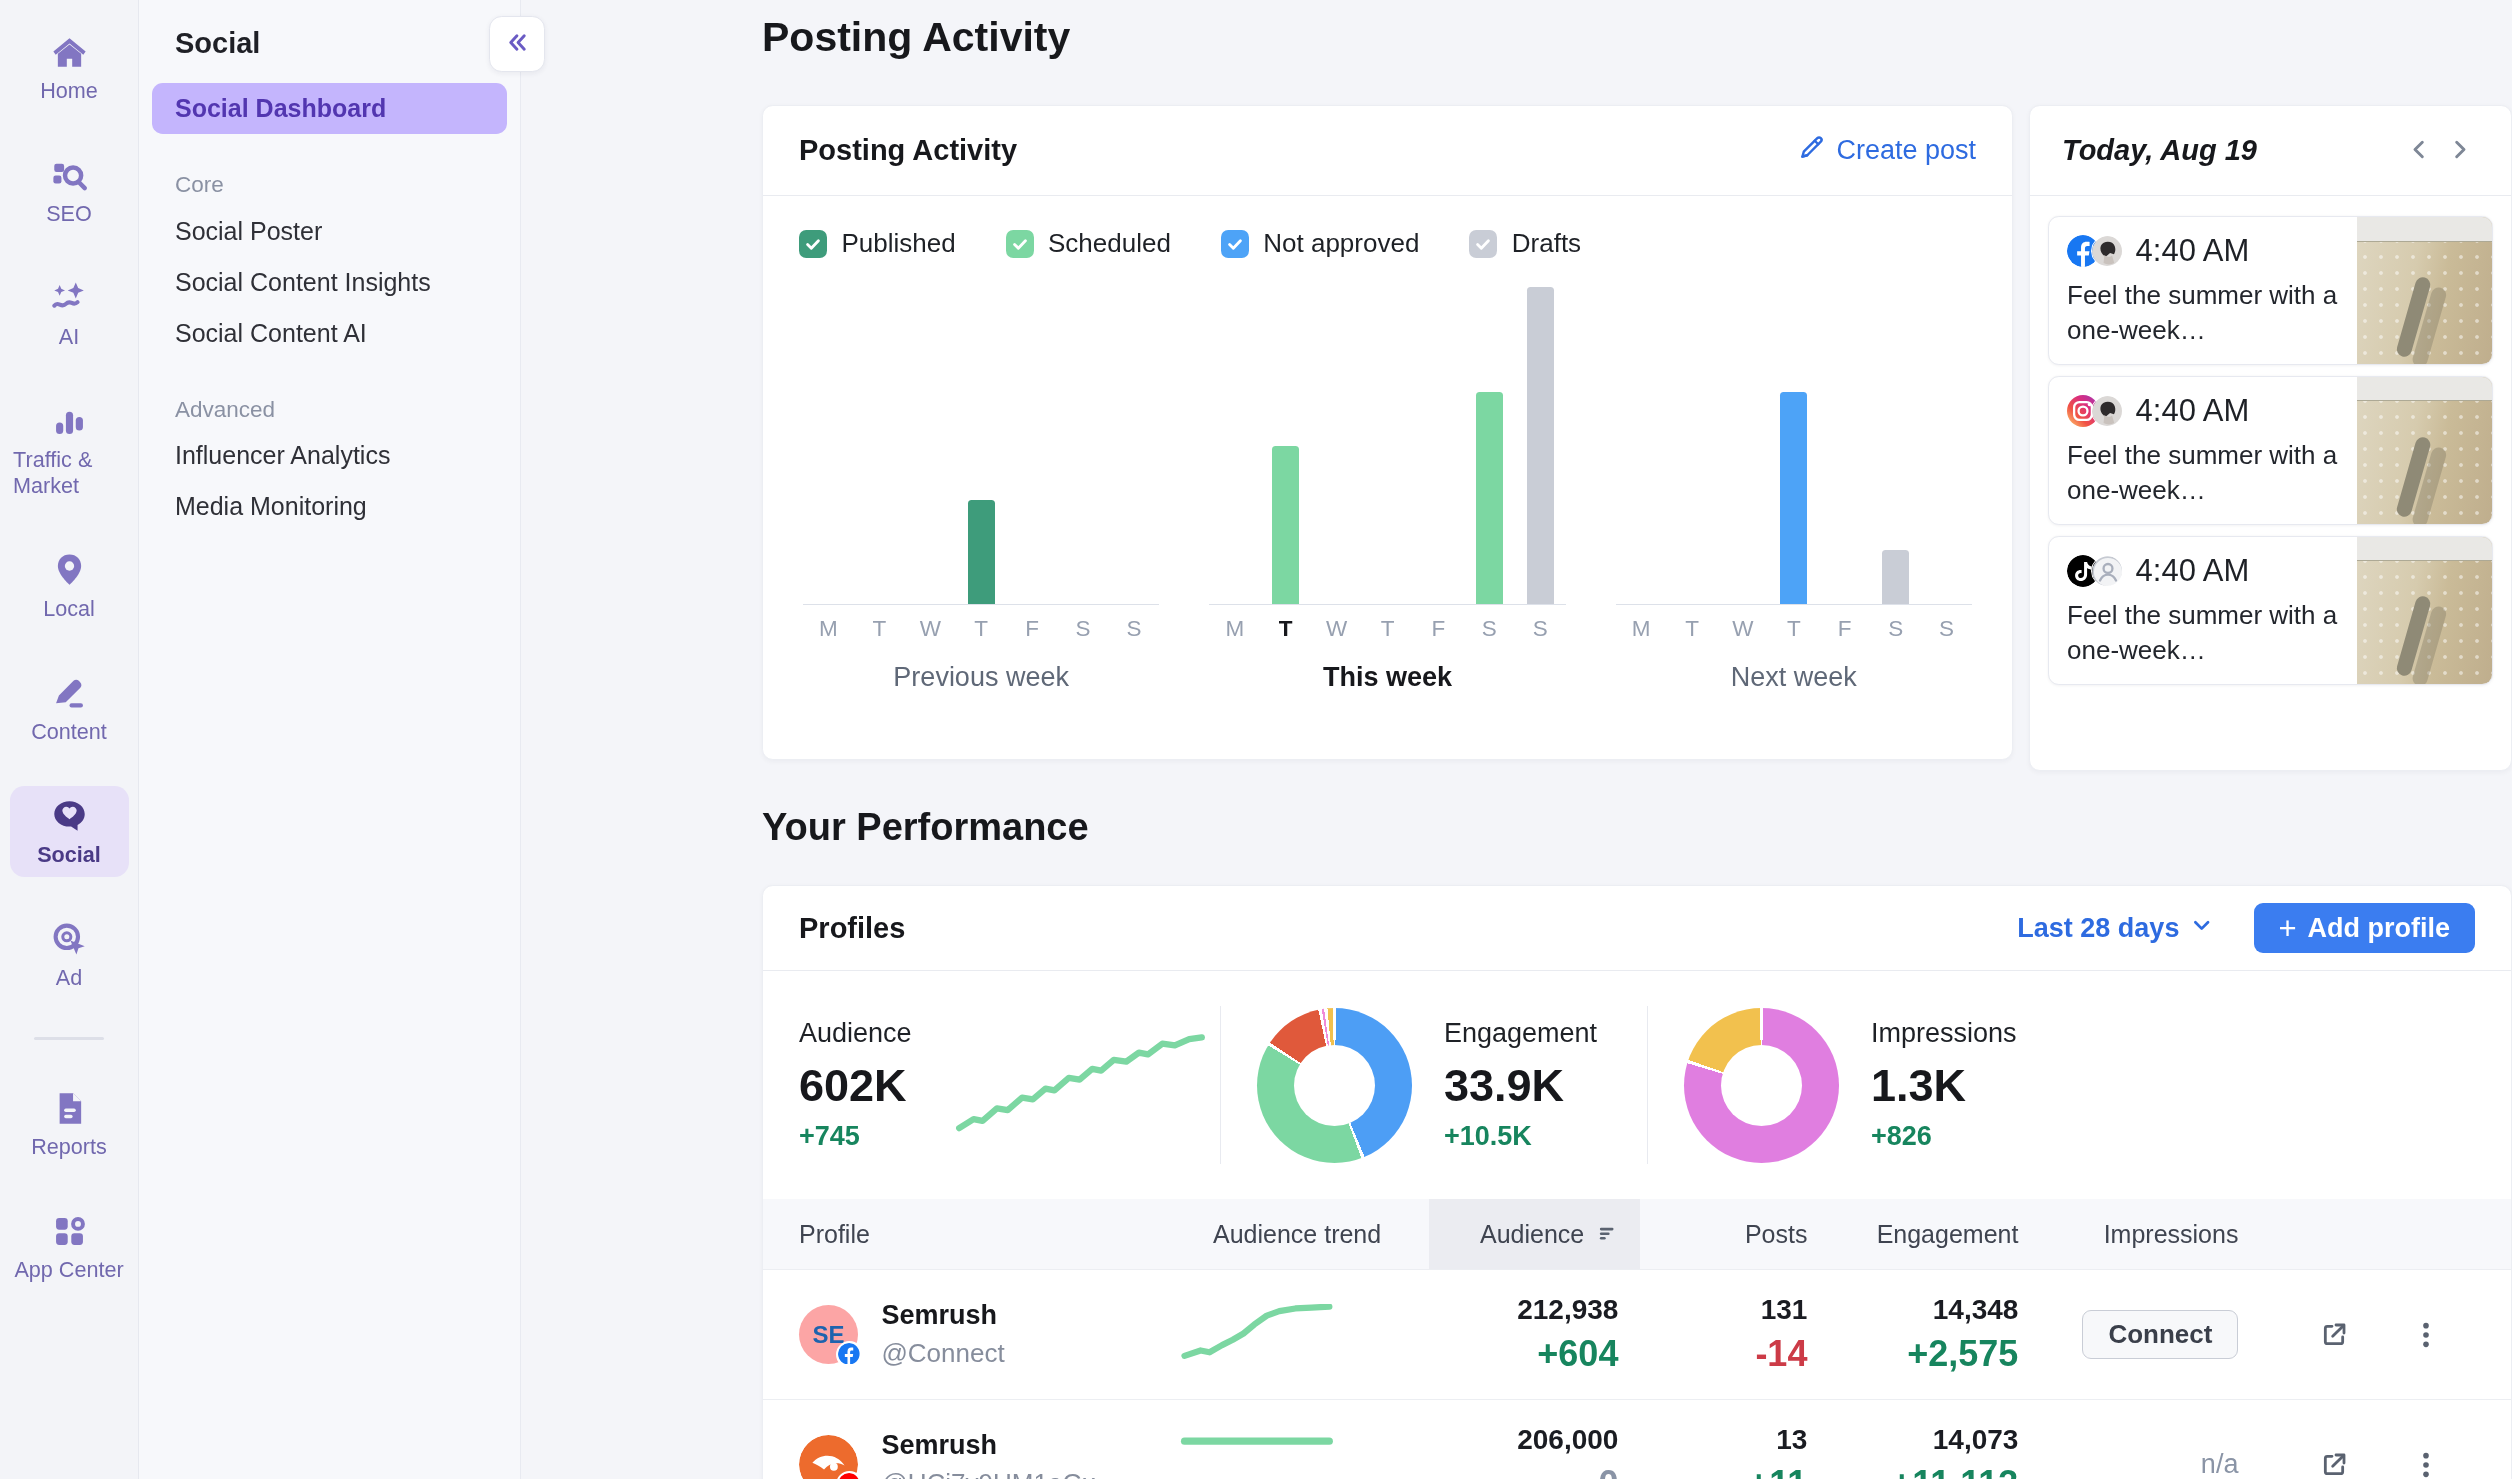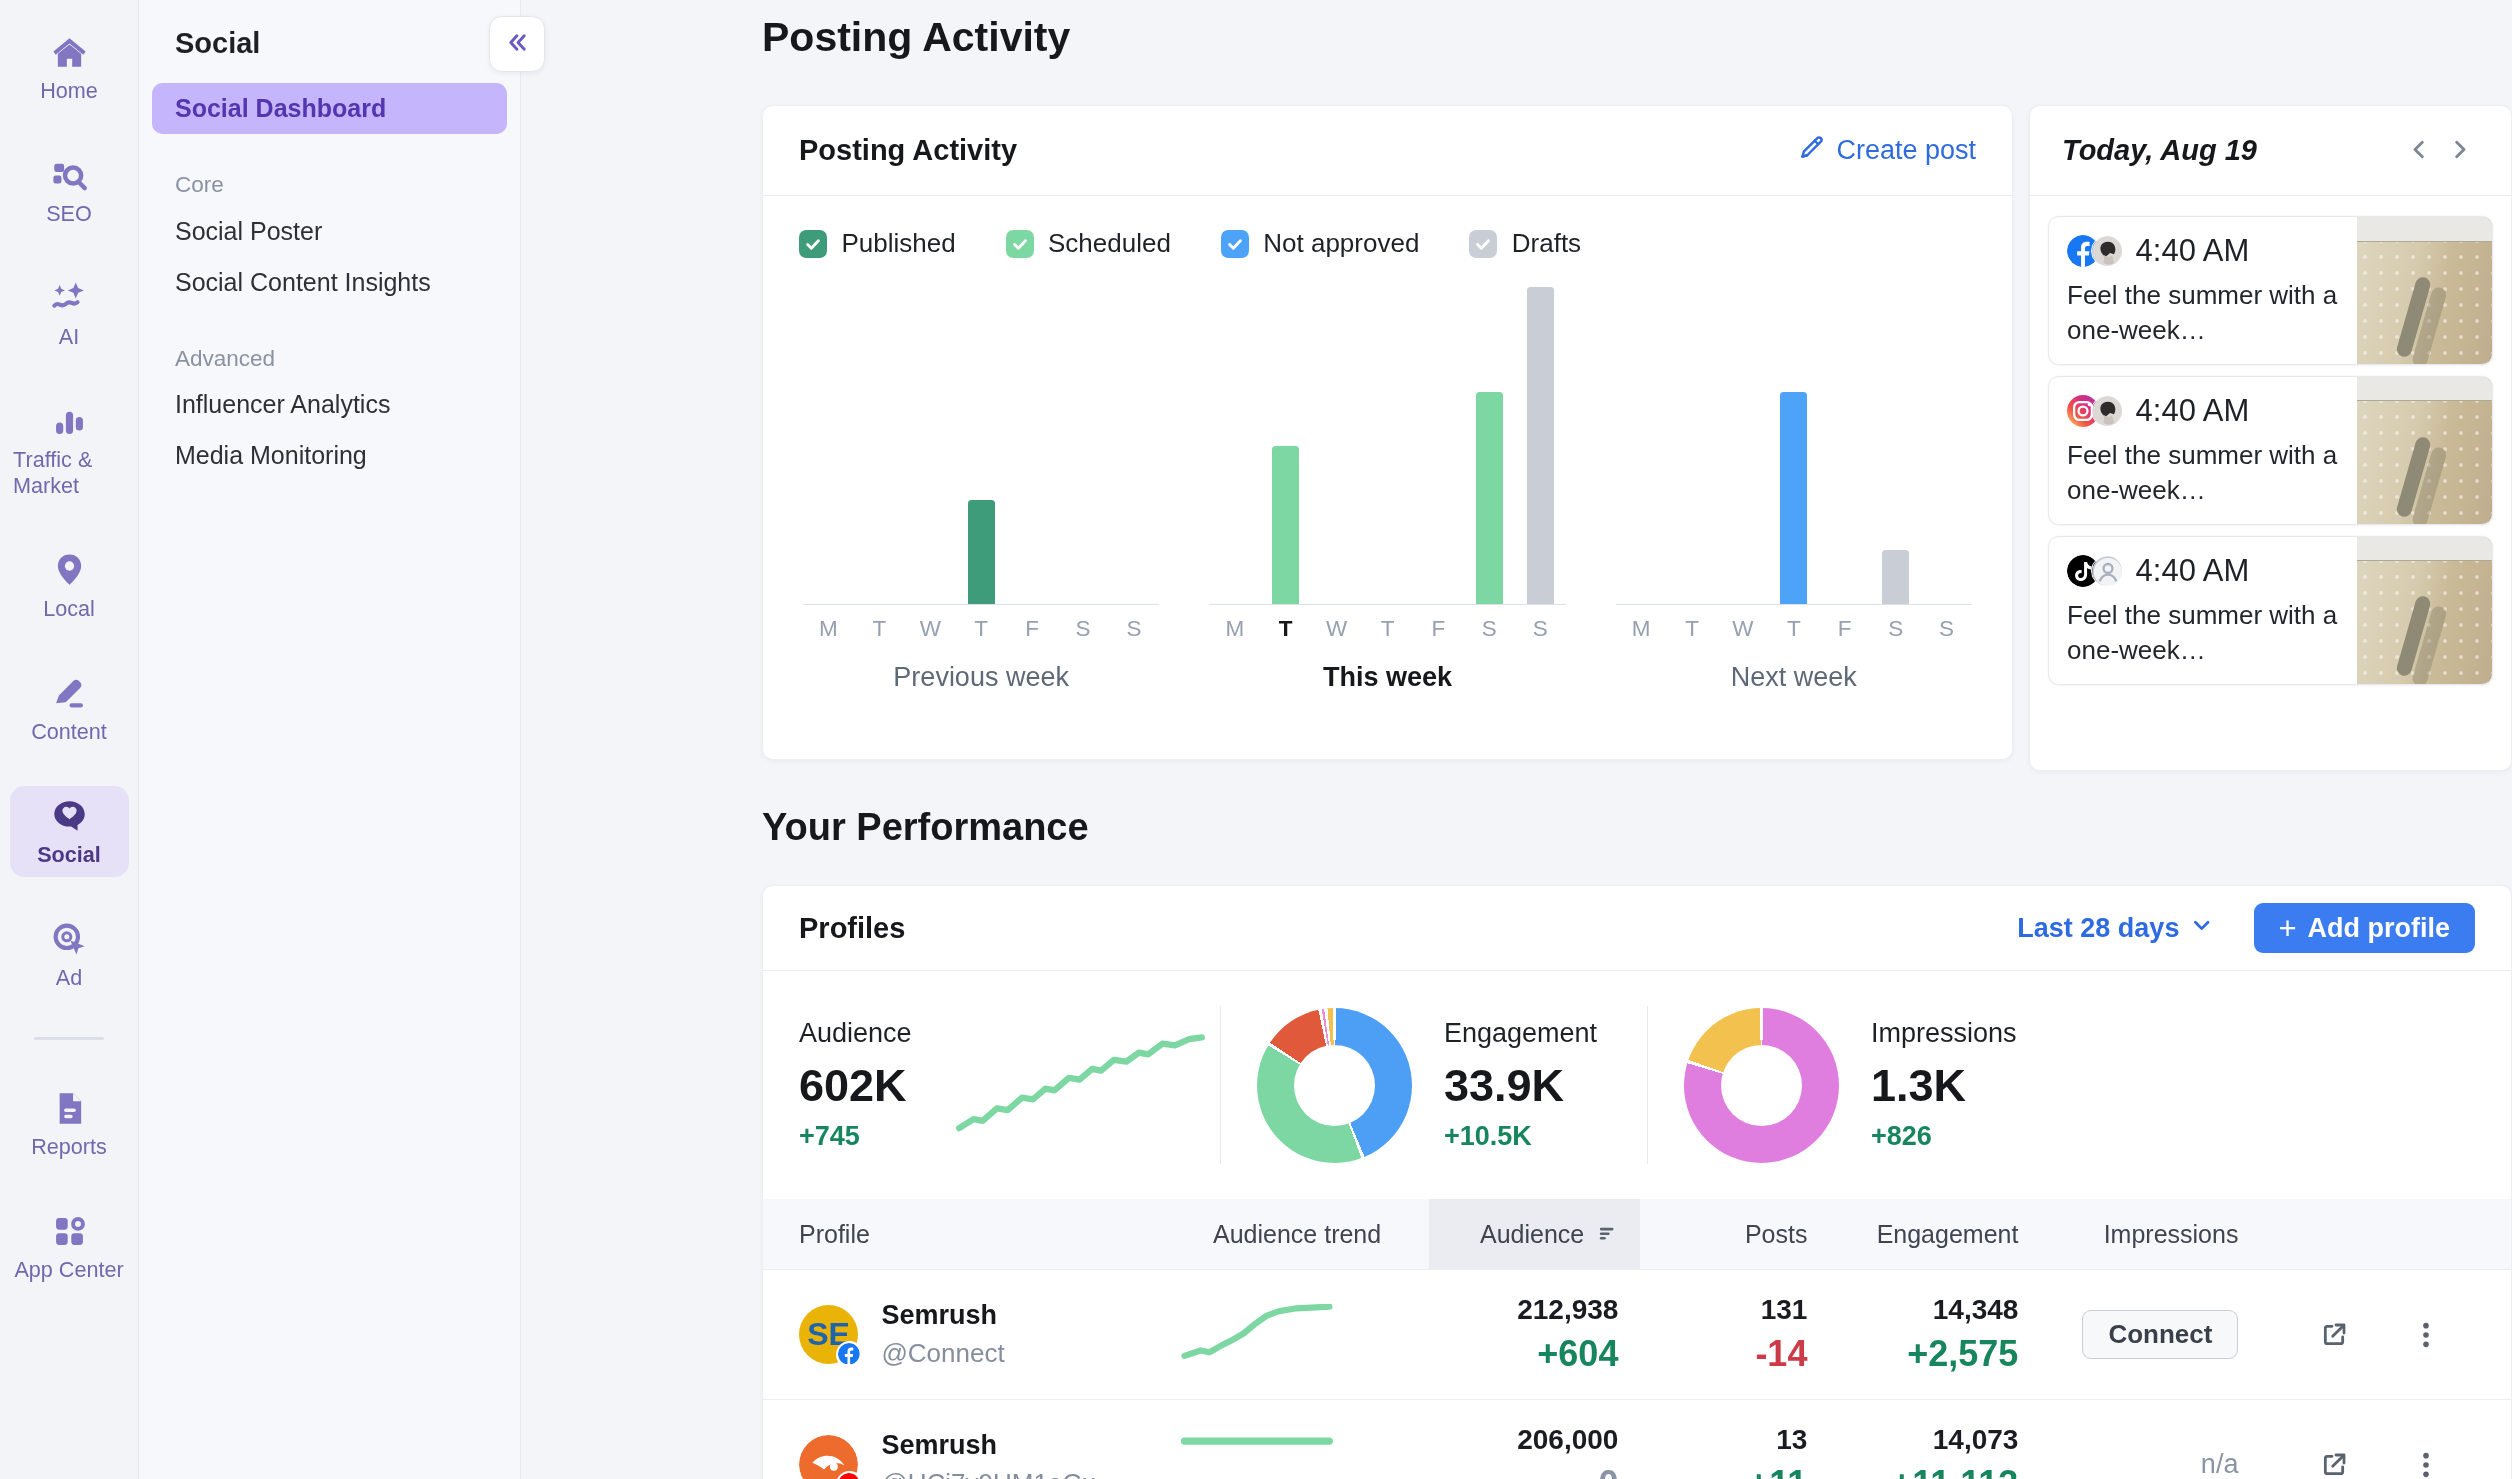--- a/index.html
+++ b/index.html
@@ -132,21 +132,21 @@
   .tbody-row { height:130px; border-top:0.9px solid #ECEEF2; align-items:center; }
   .cell { display:flex; align-items:center; }
   .cell.num { flex-direction:column; align-items:flex-end; justify-content:center; padding-right:21.6px; }
   .cell .val { font-size:28px; font-weight:700; color:#1A1C22; }
   .cell .delta { margin-top:7.2px; font-size:36px; font-weight:600; }
   .delta.positive { color:#17855E; } .delta.negative { color:#CC3B47; } .delta.muted { color:#8A94A6; }
   .profile-cell { padding-left:36px; gap:23.4px; }
   .avatar-wrap { position:relative; width:59px; height:59px; flex:none; }
   .avatar { width:59px; height:59px; border-radius:50%; display:flex; align-items:center;
     justify-content:center; overflow:hidden; }
-  .avatar.initials { background:#eab308; color:#1D63AE; font-size:32px; font-weight:700; }
+  .avatar.initials { background:#fca5a5; color:#1D63AE; font-size:24px; font-weight:700; }
   .avatar svg { width:59px; height:59px; display:block; }
   .badge { position:absolute; right:-5.4px; bottom:-3.6px; width:27px; height:27px; border-radius:50%;
     border:2.7px solid #fff; overflow:hidden; background:#fff; }
   .badge svg { width:21.6px; height:21.6px; display:block; }
   .pname { font-size:27px; font-weight:700; color:#17181C; }
   .phandle { margin-top:7.2px; font-size:26px; color:#868D9C; max-width:270px; overflow:hidden;
     text-overflow:ellipsis; white-space:nowrap; }
   .na { font-size:27px; color:#8A94A6; font-weight:500; }
   .connect-btn { height:49px; padding:0 25px; border:1.8px solid #C9CDD6; border-radius:9px;
     background:#F7F8FA; font-size:26px; font-weight:600; color:#3A3F4A; cursor:pointer; font-family:inherit; }
@@ -250,20 +250,21 @@
           <path d="M18 6l-5.5 6 5.5 6"></path>
         </svg>
     </span>
   </div>
   <div class="sidebar-title">Social</div>
   <div class="menu" id="sidebar-menu">
       <div class="menu-item active">Social Dashboard</div>
       <div class="menu-section">Core</div>
       <div class="menu-item">Social Poster</div>
       <div class="menu-item">Social Content Insights</div>
+      <div class="menu-item">Social Content AI</div>
       <div class="menu-section">Advanced</div>
       <div class="menu-item">Influencer Analytics</div>
       <div class="menu-item">Media Monitoring</div>
     </div>
 </aside>
 
 <h1 class="page-title">Posting Activity</h1>
 
 <section class="card posting-card">
   <div class="card-header">

